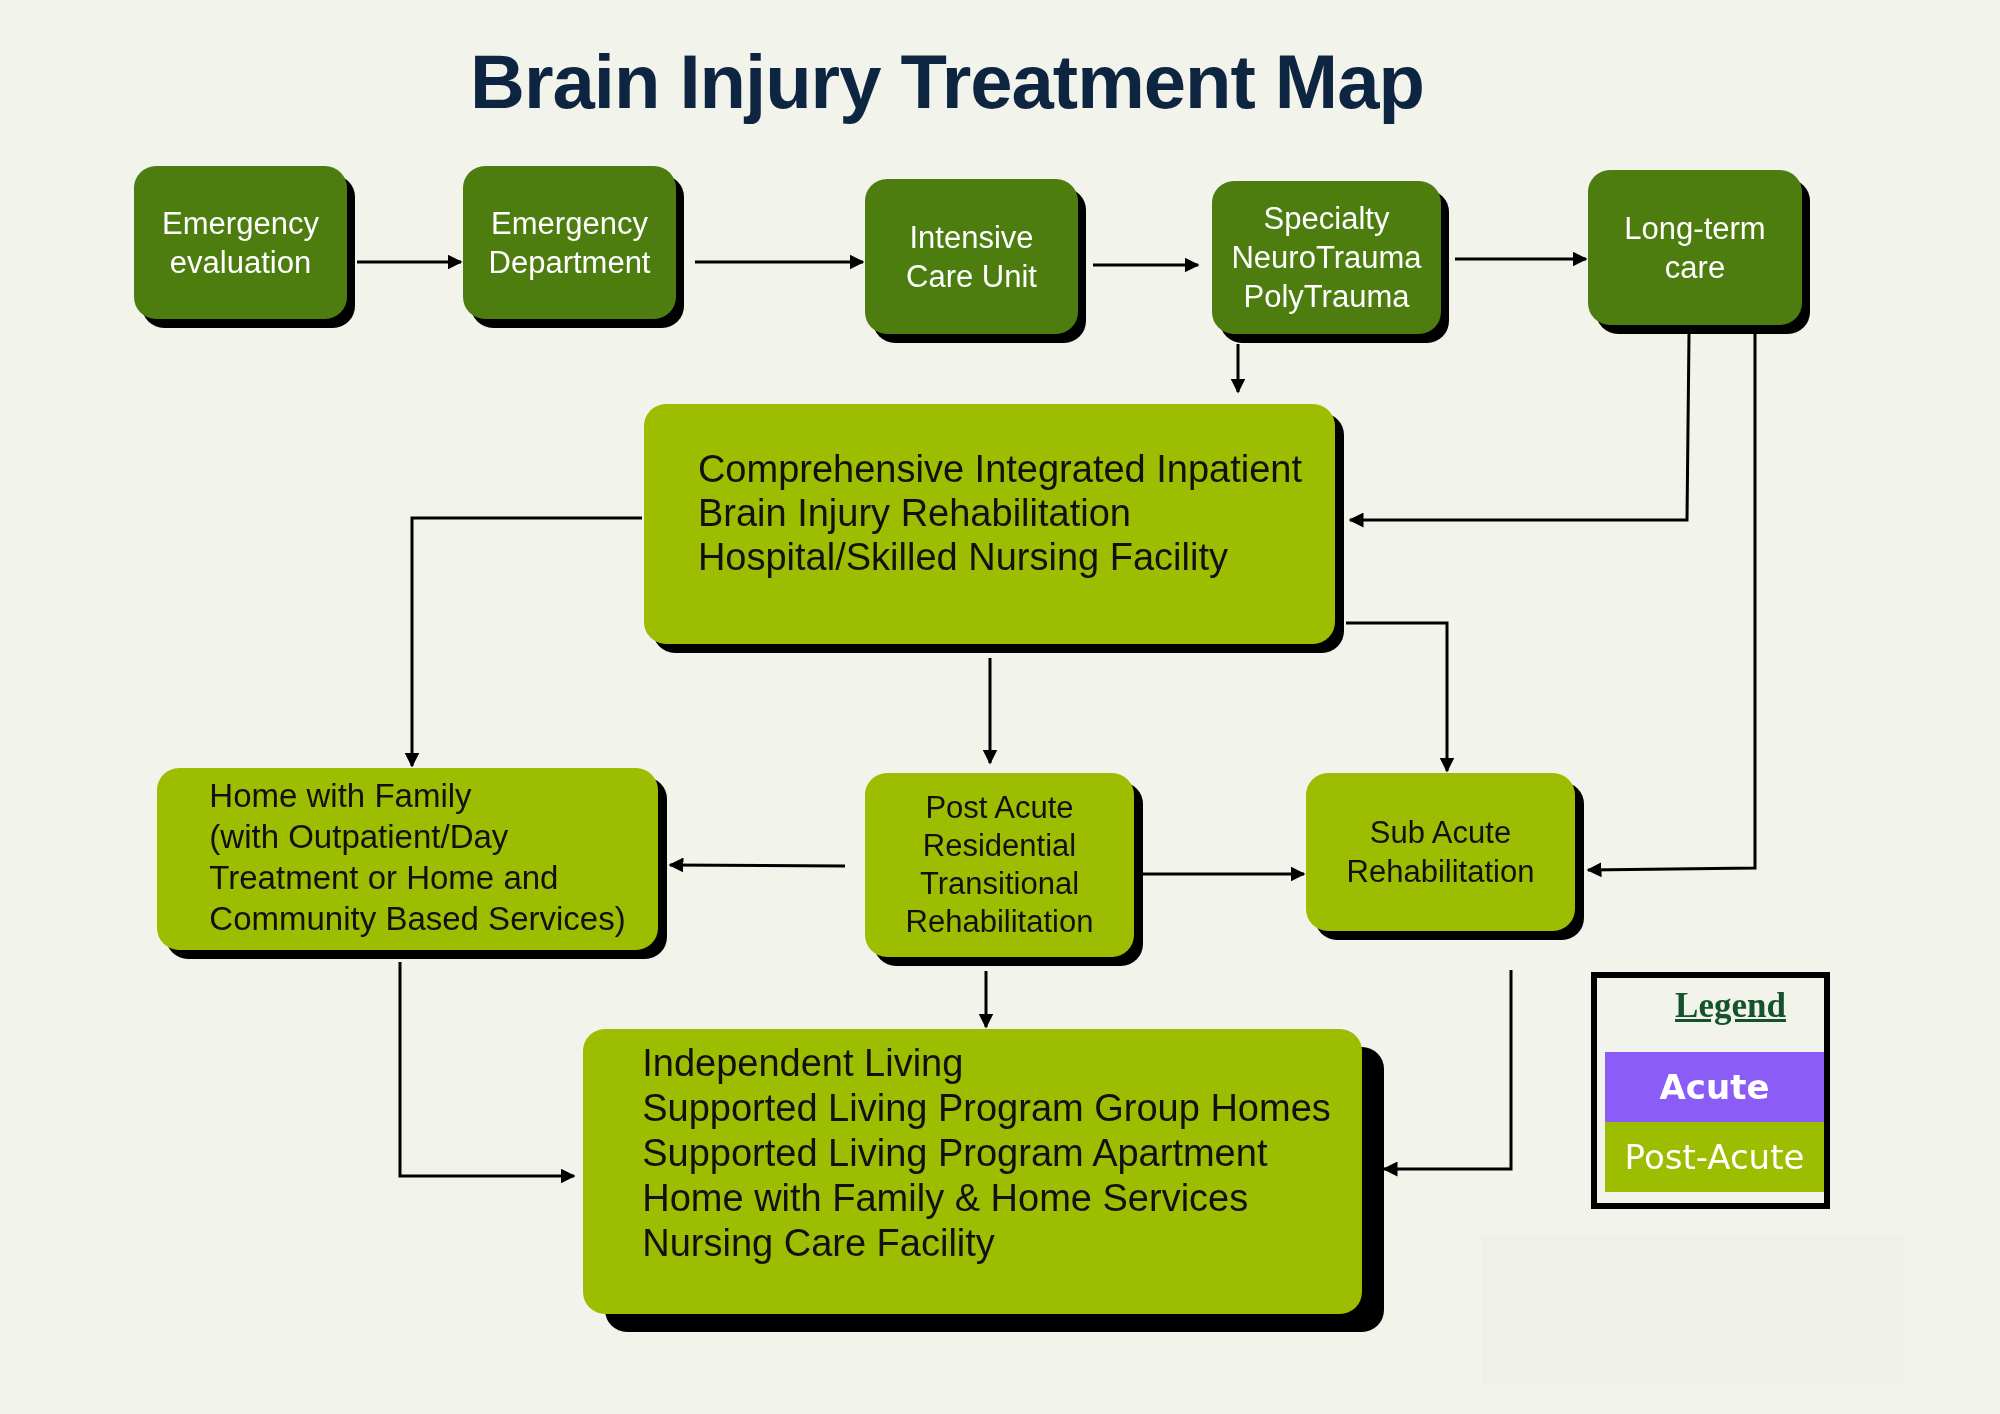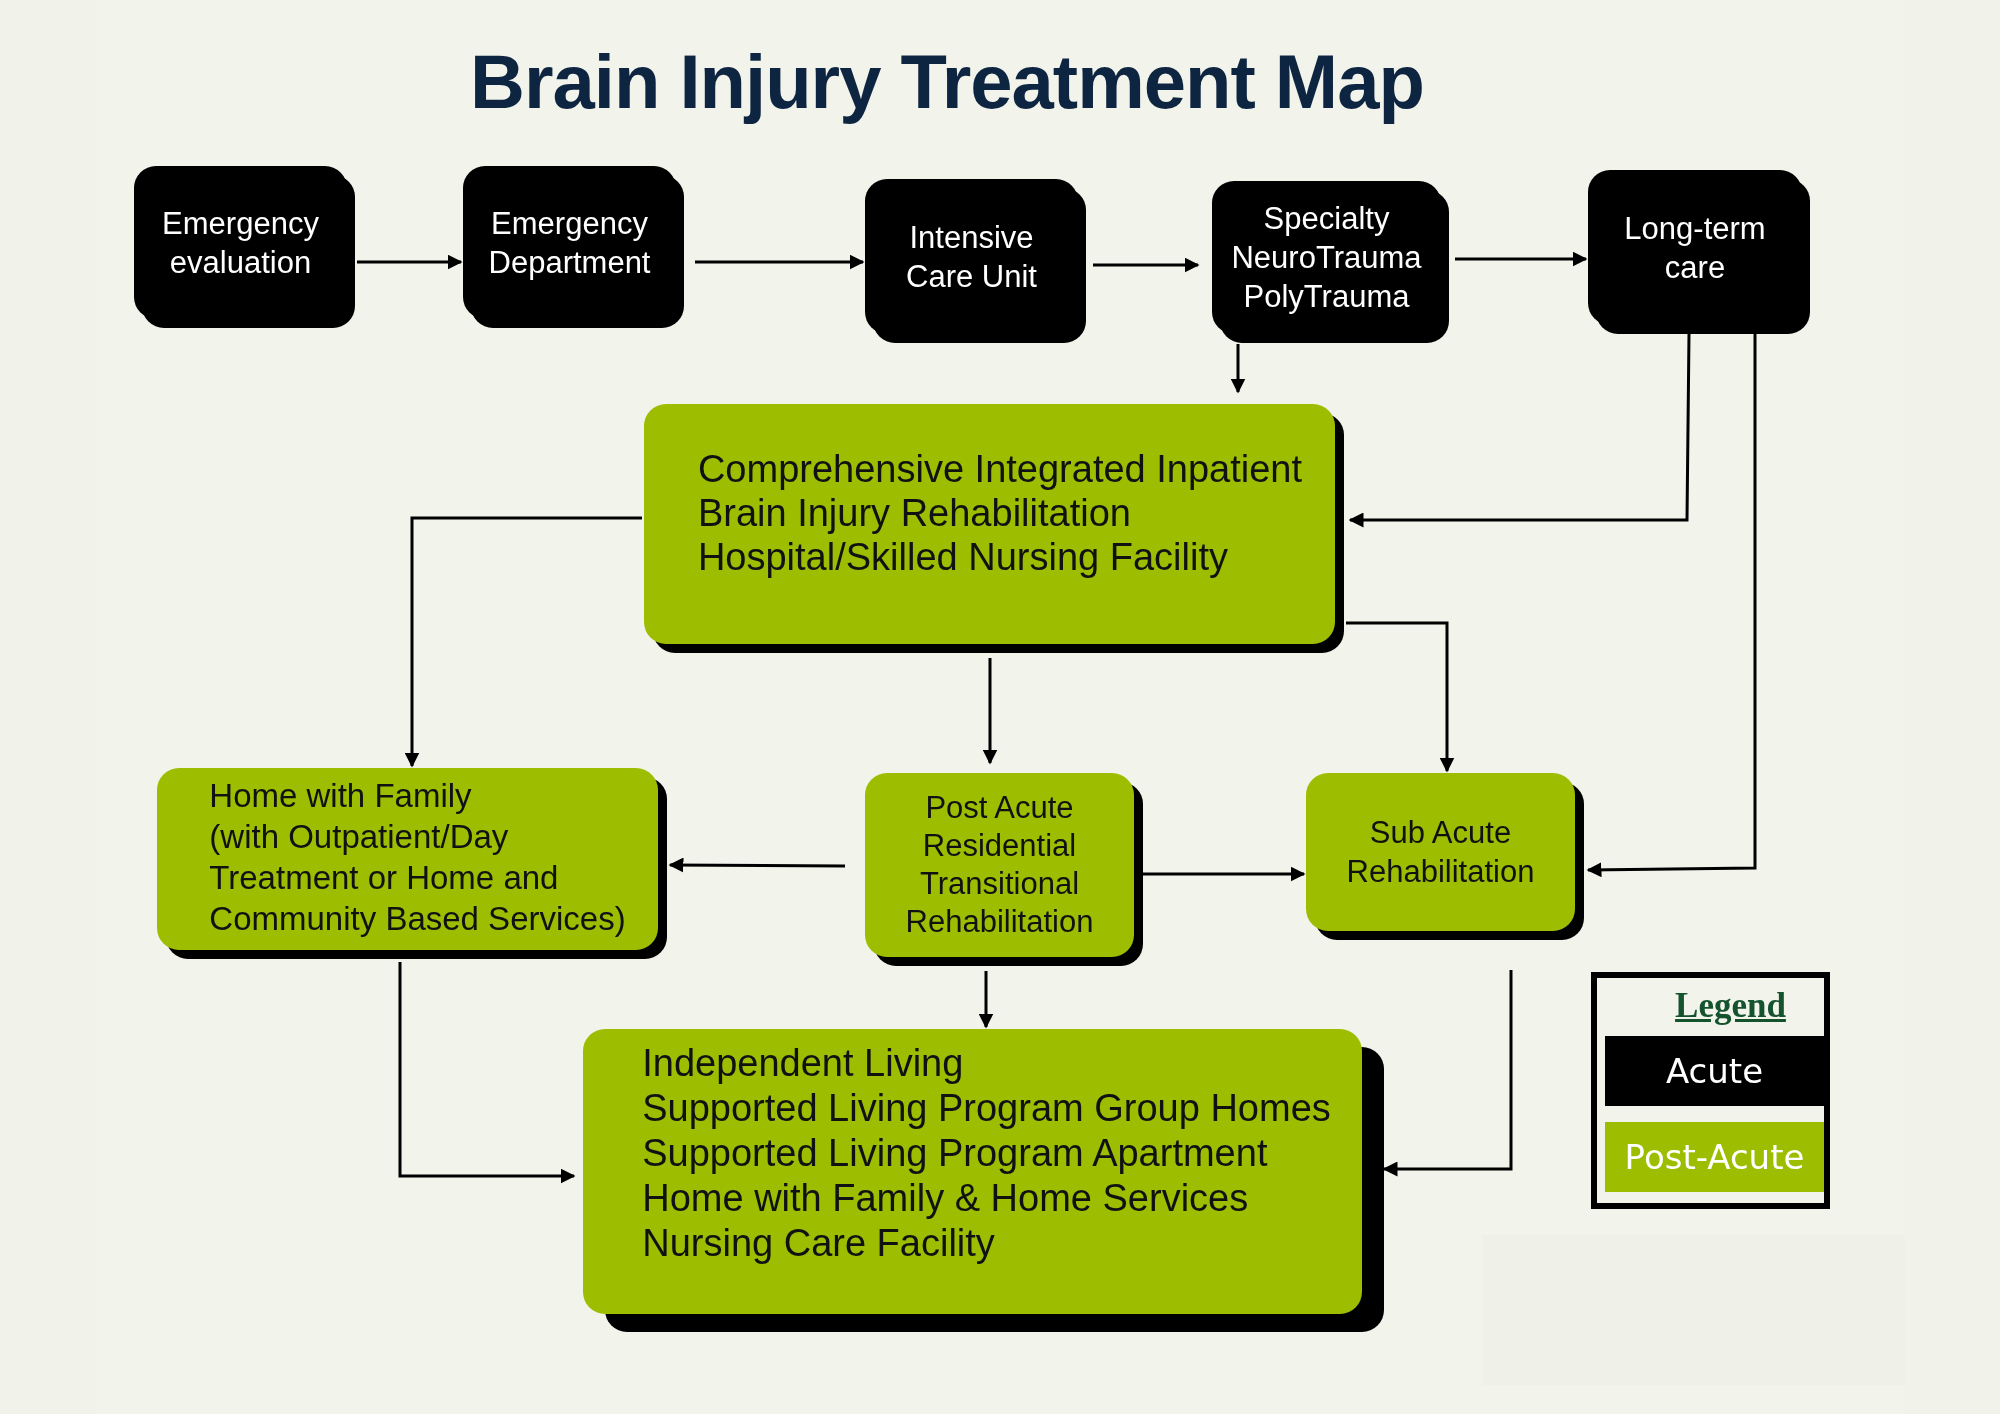--- a/index.html
+++ b/index.html
@@ -17,21 +17,21 @@
     padding-left: 0; box-sizing: border-box;
     font-size: 76px; font-weight: bold; color: #0e2541; letter-spacing: -1px;
   }
   .title span { position: relative; left: -53px; }
   .node {
     position: absolute; box-sizing: border-box; border-radius: 22px;
     display: flex; align-items: center; justify-content: center; text-align: center;
     font-family: "Liberation Sans", sans-serif;
   }
   .node .txt { white-space: pre-line; }
-  .acute { background: #000000; color: #ffffff; font-size: 31px; line-height: 39px; box-shadow: 8px 9px 0 #000; }
+  .acute { background: #4d7c0f; color: #ffffff; font-size: 31px; line-height: 39px; box-shadow: 8px 9px 0 #000; }
   .post { background: #9dbe00; color: #111; box-shadow: 9px 9px 0 #000; }
   .post.left-align { justify-content: center; text-align: left; }
   svg.links { position: absolute; left: 0; top: 0; }
   .legend {
     position: absolute; left: 1591px; top: 972px; width: 239px; height: 237px;
     box-sizing: border-box; border: 6px solid #000; background: #f2f3eb;
   }
   .legend-title {
     position: absolute; left: 0; right: 0; top: 8px; text-align: center;
     font-size: 35px; font-weight: bold; text-decoration: underline; color: #14532d;
@@ -131,19 +131,19 @@
 <div class="node post left-align" style="left:583px; top:1029px; width:779px; height:285px; padding:0 0 36px 28px; font-size:38px; line-height:45px; box-shadow:22px 18px 0 #000;">
   <span class="txt">Independent Living
 Supported Living Program Group Homes
 Supported Living Program Apartment
 Home with Family &amp; Home Services
 Nursing Care Facility</span>
 </div>
 
 <div class="legend">
   <div class="legend-title">Legend</div>
-  <div class="legend-item" style="top:58px; background:#000000;">
+  <div class="legend-item" style="top:74px; background:#8b5cf6;font-weight:bold;">
     <span>Acute</span>
   </div>
   <div class="legend-item" style="top:144px; background:#9dbe00;">
     <span>Post-Acute</span>
   </div>
 </div>
 
 </body></html>

